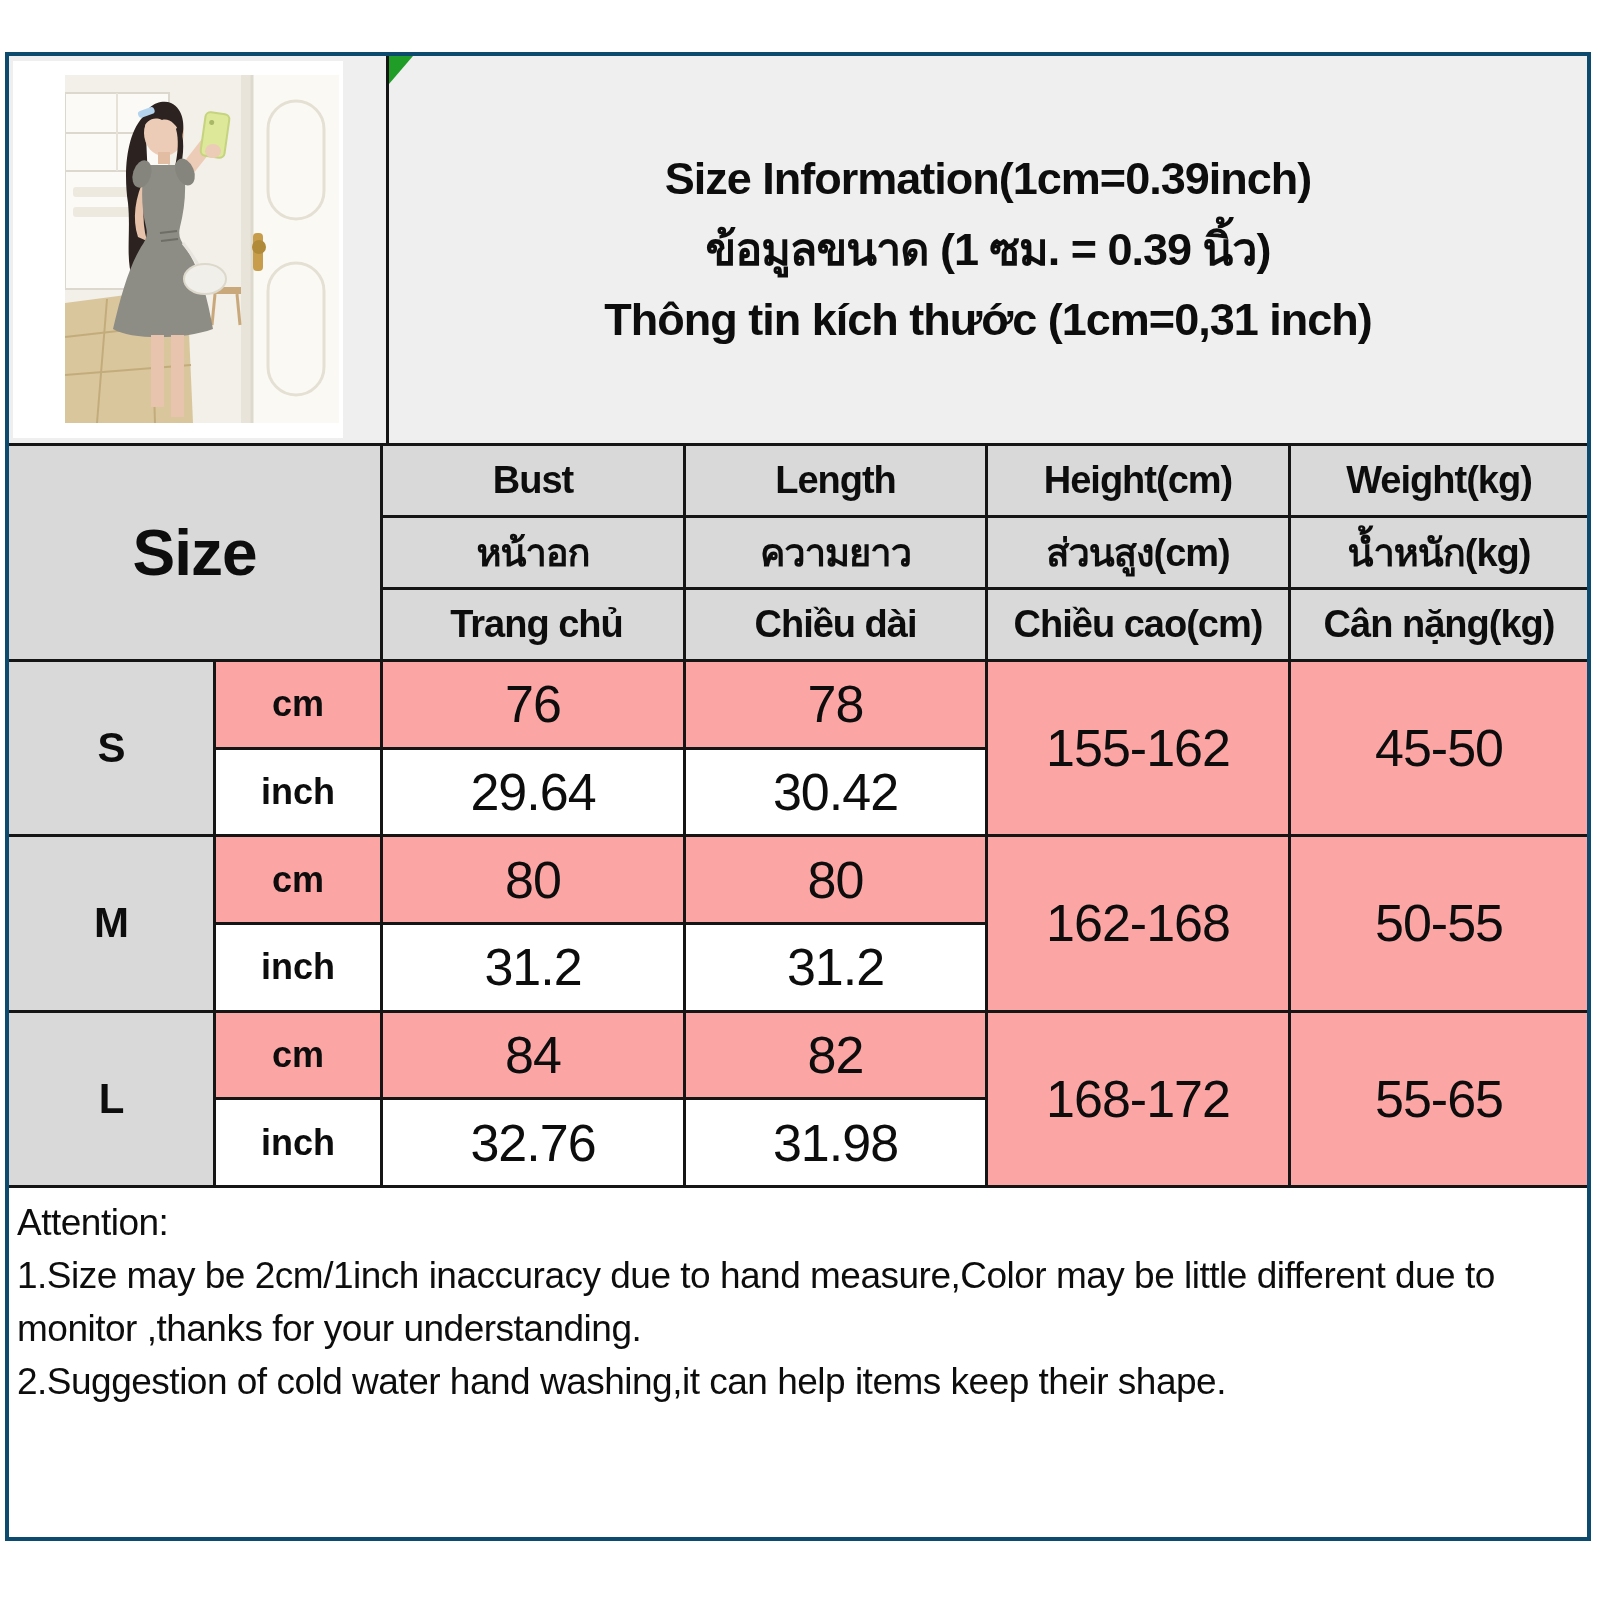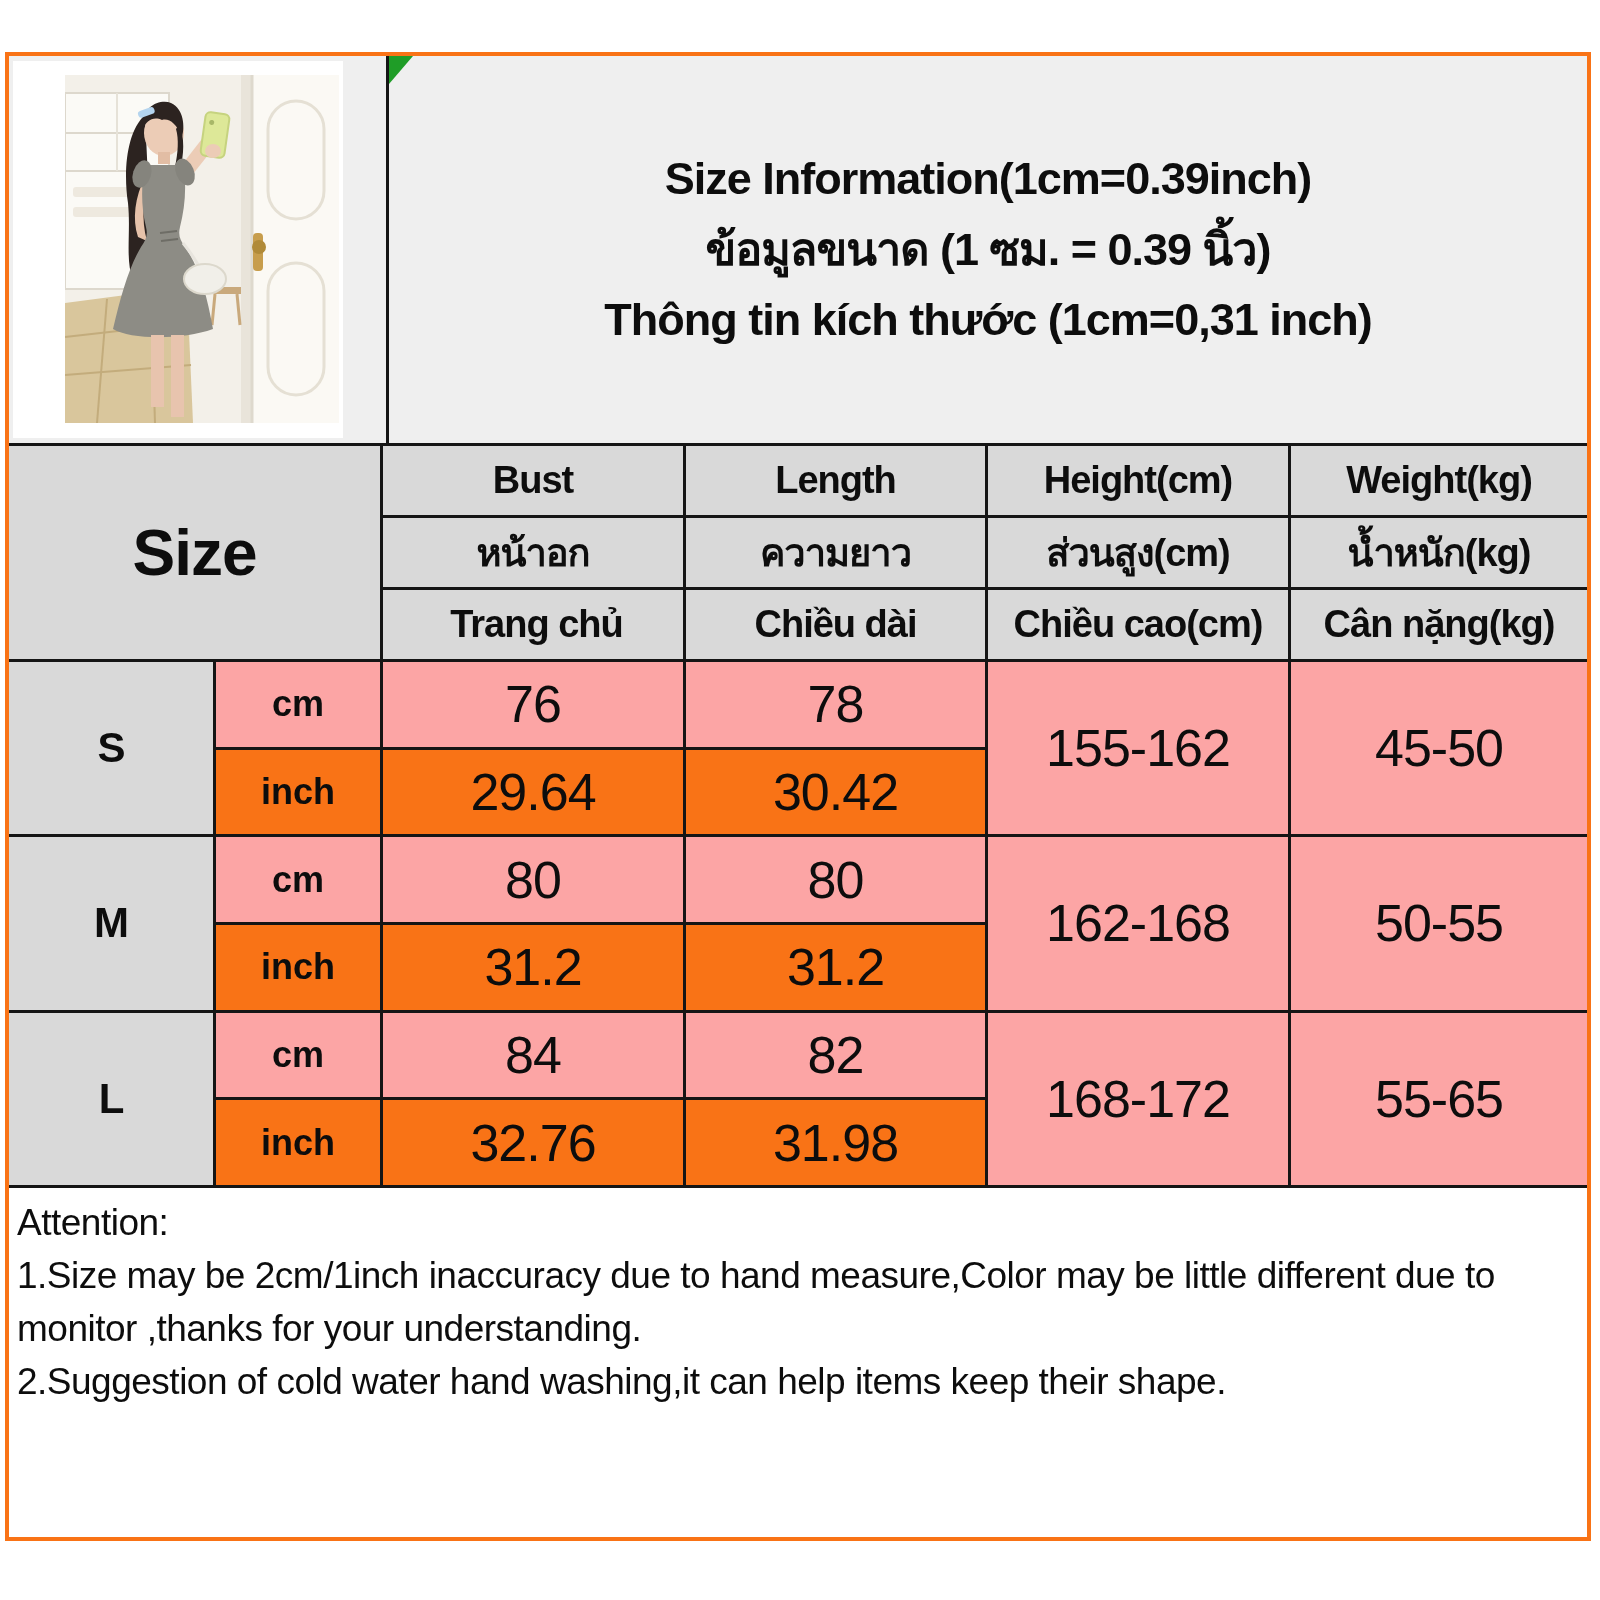--- a/index.html
+++ b/index.html
@@ -3,21 +3,21 @@
 <meta charset="utf-8">
 <style>
   * { box-sizing: border-box; }
   html,body { margin:0; padding:0; }
   body {
     width:1600px; height:1600px; background:#ffffff; overflow:hidden; position:relative;
     font-family:"Liberation Sans","DejaVu Sans",sans-serif; color:#0d0d0d;
   }
   .frame {
     position:absolute; left:5px; top:52px; width:1586px; height:1489px;
-    border:4px solid #f97316; background:#ffffff; display:flex; flex-direction:column;
+    border:4px solid #0c4a6e; background:#ffffff; display:flex; flex-direction:column;
   }
   
   .top-row { flex:none; height:390px; display:flex; border-bottom:3px solid #151515; }
   .photo-cell { flex:none; width:380px; background:#efefef; border-right:3px solid #151515; position:relative; }
   .photo-matte { position:absolute; left:4px; top:5px; width:330px; height:377px; background:#ffffff; }
   .photo-svg { position:absolute; left:52px; top:14px; width:274px; height:348px; }
   .title-cell { flex:1; background:#efefef; position:relative; display:flex; flex-direction:column; align-items:center; justify-content:center; gap:21px; }
   .title-line { font-weight:bold; font-size:45px; letter-spacing:-1px; white-space:nowrap; line-height:1.1; }
   .corner-flag { position:absolute; left:0; top:0; width:24px; height:28px; }
   
@@ -26,21 +26,21 @@
     grid-template-columns:204px 164px 300px 299px 300px 1fr;
     grid-template-rows:69px 69px 69px repeat(6,1fr);
   }
   .cell { display:flex; align-items:center; justify-content:center; white-space:nowrap; }
   .hdr  { background:#d9d9d9; font-weight:bold; font-size:38px; letter-spacing:-1px; }
   .size-big { font-size:64px; }
   .letter   { font-size:42px; }
   .unit { font-weight:bold; font-size:36px; }
   .val  { font-size:52px; letter-spacing:-1px; }
   .bg-lt { background:#fca5a5; }
-  .bg-w  { background:#f97316; }
+  .bg-w  { background:#ffffff; }
   
   .attention {
     flex:none; height:352px; border-top:3px solid #151515; background:#ffffff;
     padding:8px 10px 0 8px; font-size:37px; line-height:53px; letter-spacing:-0.5px;
   }
   .attention p { margin:0; }
 </style>
 </head>
 <body>
 

